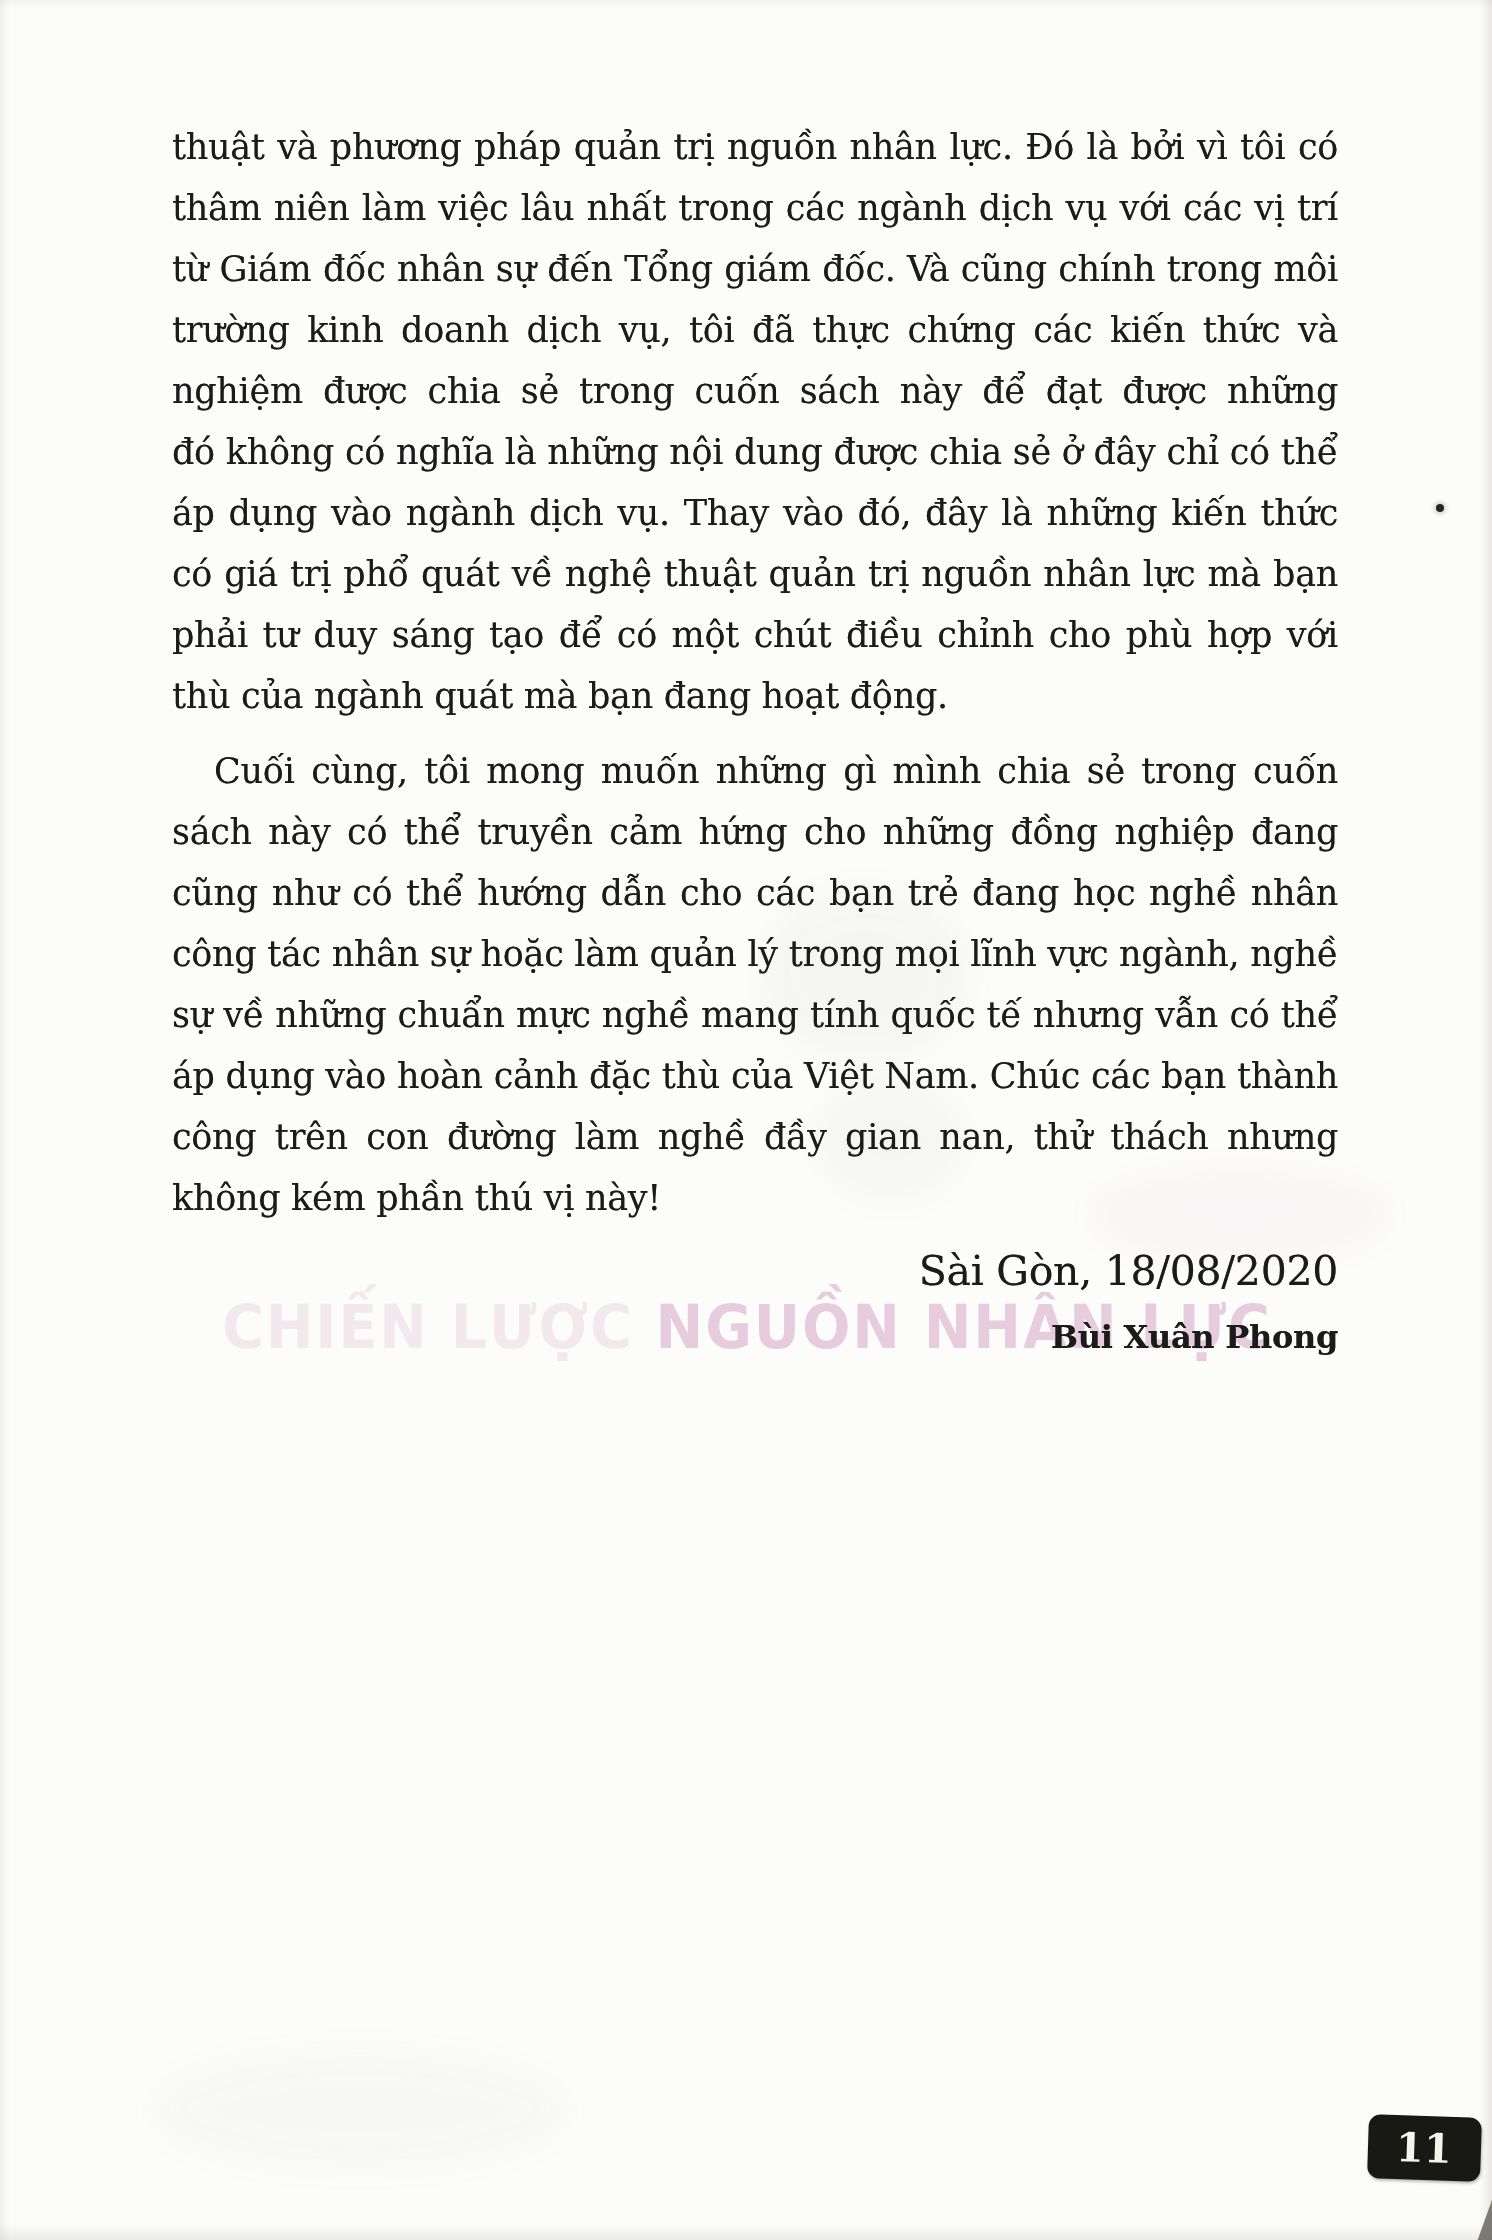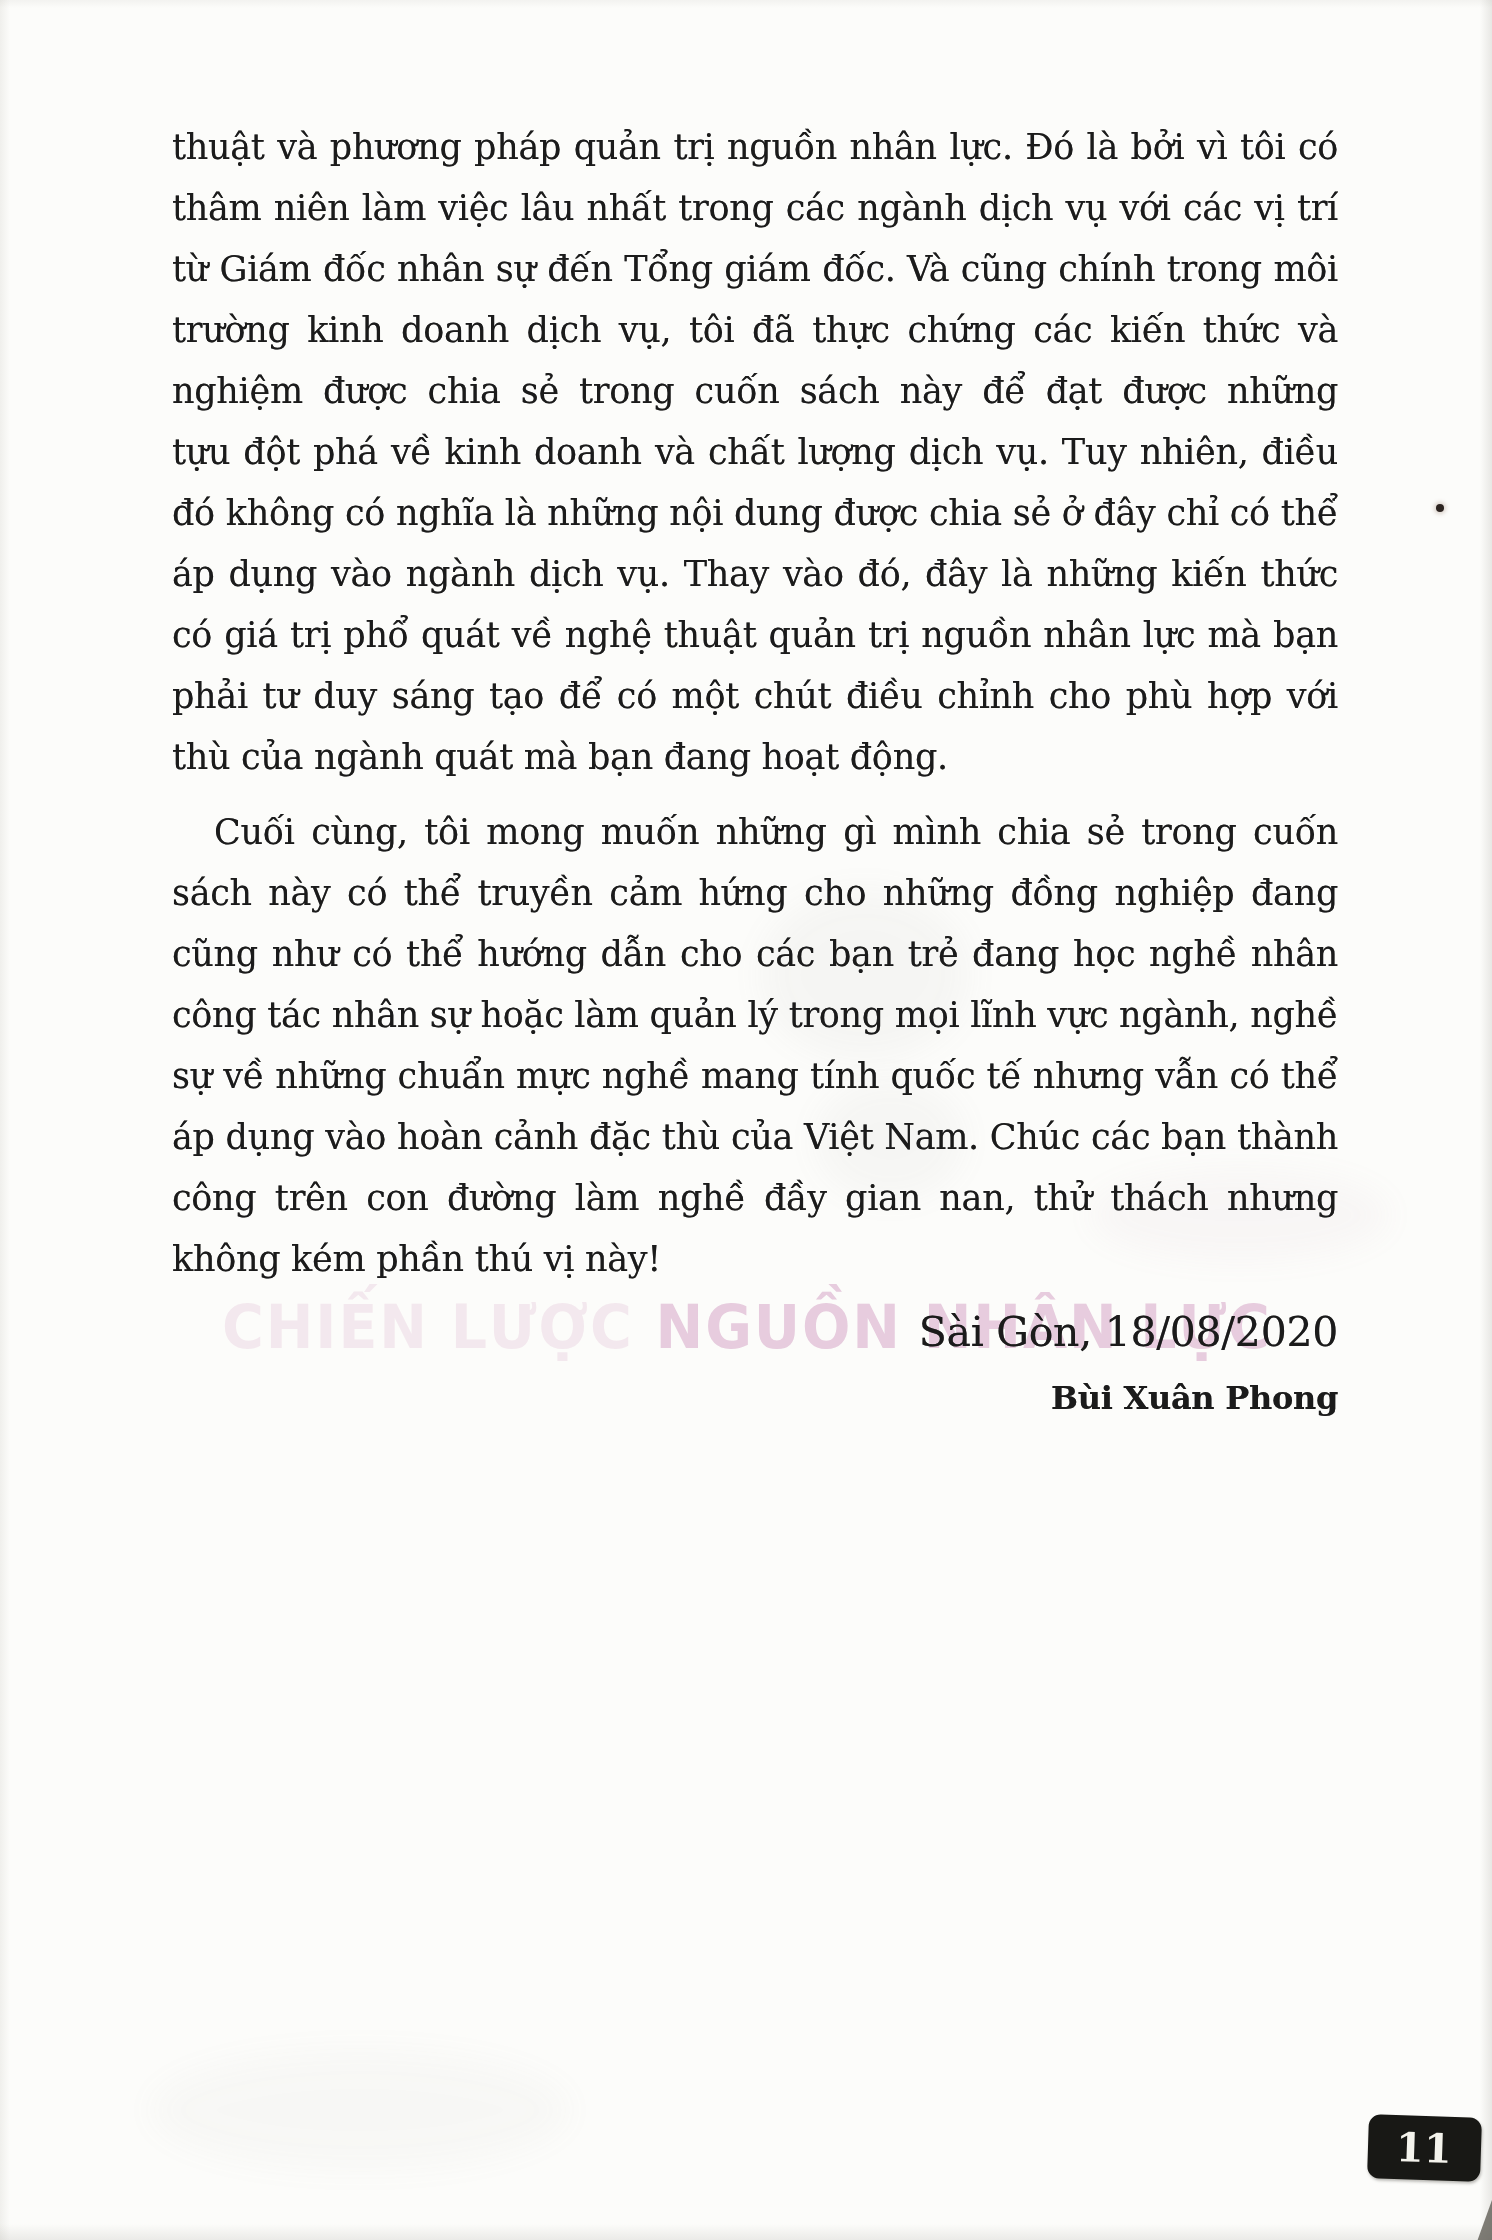--- a/index.html
+++ b/index.html
@@ -103,21 +103,20 @@
     <span class="wm-prefix">CHIẾN LƯỢC </span><span class="wm-main">NGUỒN NHÂN LỰC</span>
   </div>
 
   <div class="page-body">
       <div class="para">
         <div class="line">thuật và phương pháp quản trị nguồn nhân lực. Đó là bởi vì tôi có</div>
         <div class="line">thâm niên làm việc lâu nhất trong các ngành dịch vụ với các vị trí</div>
         <div class="line">từ Giám đốc nhân sự đến Tổng giám đốc. Và cũng chính trong môi</div>
         <div class="line">trường kinh doanh dịch vụ, tôi đã thực chứng các kiến thức và kinh</div>
         <div class="line">nghiệm được chia sẻ trong cuốn sách này để đạt được những thành</div>
-        <div class="line">tựu đột phá về kinh doanh và chất lượng dịch vụ. Tuy nhiên, điều</div>
         <div class="line">đó không có nghĩa là những nội dung được chia sẻ ở đây chỉ có thể</div>
         <div class="line">áp dụng vào ngành dịch vụ. Thay vào đó, đây là những kiến thức</div>
         <div class="line">có giá trị phổ quát về nghệ thuật quản trị nguồn nhân lực mà bạn có</div>
         <div class="line">phải tư duy sáng tạo để có một chút điều chỉnh cho phù hợp với đặc</div>
         <div class="line last">thù của ngành quát mà bạn đang hoạt động.</div>
       </div>
       <div class="para indent">
         <div class="line">Cuối cùng, tôi mong muốn những gì mình chia sẻ trong cuốn</div>
         <div class="line">sách này có thể truyền cảm hứng cho những đồng nghiệp đang làm</div>
         <div class="line">cũng như có thể hướng dẫn cho các bạn trẻ đang học nghề nhân</div>

